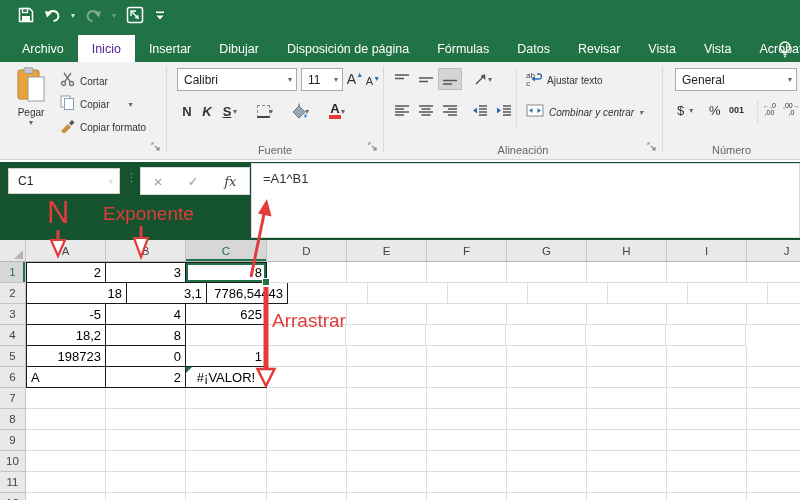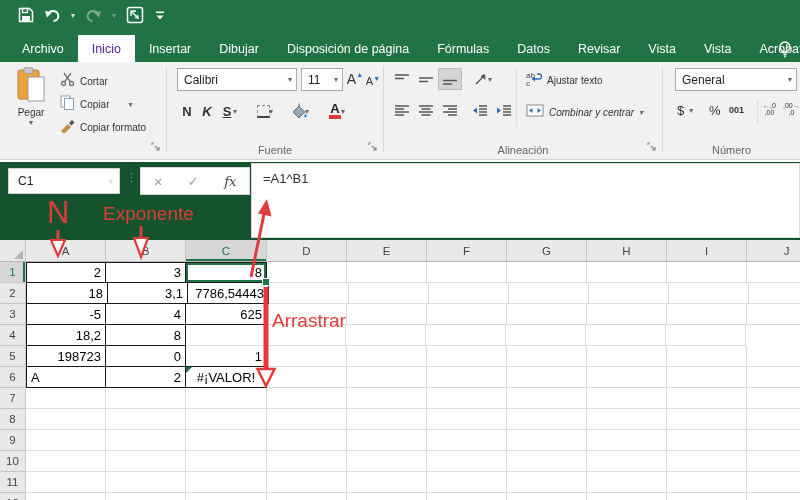--- a/index.html
+++ b/index.html
@@ -392,21 +392,21 @@
         <div class="g-cell" style="width: 80px;"></div>
         <div class="g-cell" style="width: 80px;"></div>
         <div class="g-cell" style="width: 80px;"></div>
         <div class="g-cell" style="width: 80px;"></div>
         <div class="g-cell" style="width: 80px;"></div>
         <div class="g-cell" style="width: 80px;"></div>
         <div class="g-cell" style="width: 80px;"></div>
       </div>
       <div class="g-row">
         <div class="g-rowhead">2</div>
-        <div class="g-cell rng rngL" style="width: 82px;">18</div>
+        <div class="g-cell rng rngL" style="width: 101px;">18</div>
         <div class="g-cell rng" style="width: 80px;">3,1</div>
         <div class="g-cell rng" style="width: 81px;">7786,54443</div>
         <div class="g-cell" style="width: 80px;"></div>
         <div class="g-cell" style="width: 80px;"></div>
         <div class="g-cell" style="width: 80px;"></div>
         <div class="g-cell" style="width: 80px;"></div>
         <div class="g-cell" style="width: 80px;"></div>
         <div class="g-cell" style="width: 80px;"></div>
         <div class="g-cell" style="width: 80px;"></div>
       </div>

